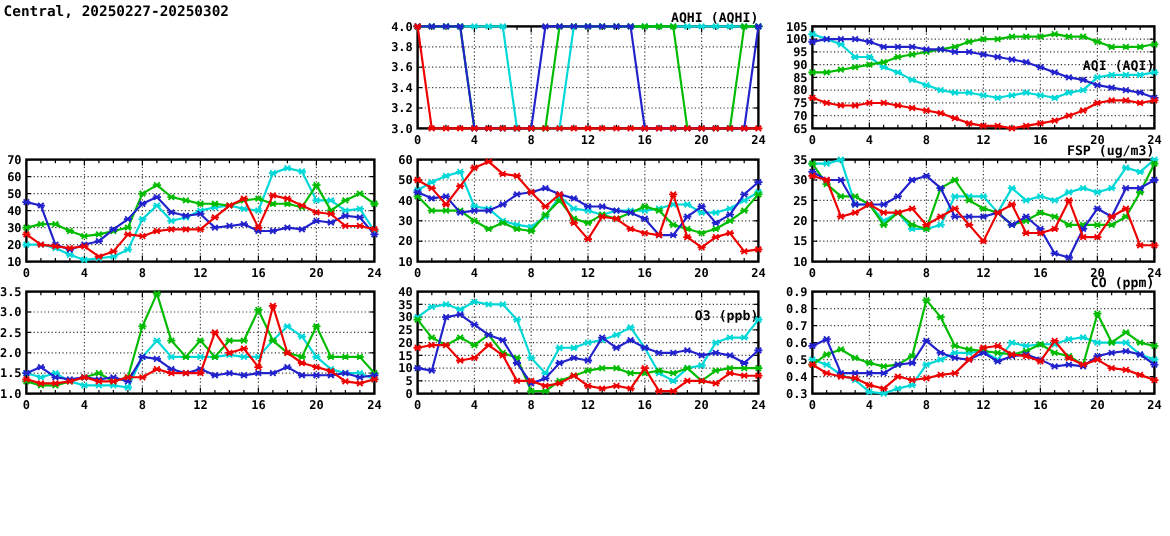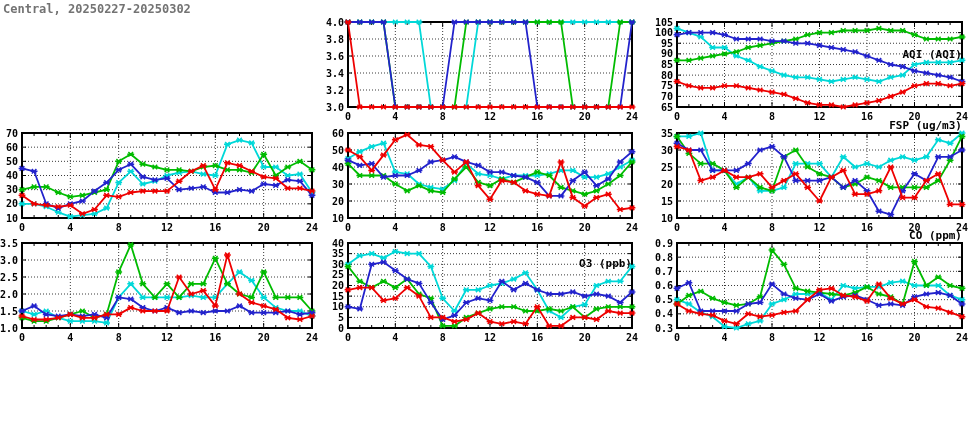--- a/index.html
+++ b/index.html
@@ -1,19 +1,19 @@
 <!DOCTYPE html>
 <html><head>
 <meta charset="utf-8">
 <style>
   html,body {margin:0; padding:0; background:#ffffff;}
   #screen {position:relative; width:975px; height:447px; background:#ffffff; overflow:hidden;
            font-family:"DejaVu Sans Mono", monospace;}
   .main-title {position:absolute; left:3px; top:2px; font-size:12px; font-weight:bold;
-               color:#737373; white-space:pre;}
+               color:#000000; white-space:pre;}
   .chart-title {position:absolute; font-size:11px; font-weight:bold; text-align:right;
                 color:#000; height:12px; line-height:12px; white-space:pre;}
   svg.chart {position:absolute; overflow:visible;}
   svg.chart text {font-family:"DejaVu Sans Mono", monospace; font-weight:bold;
                   font-size:10px; fill:#000;}
   
   .pos-r0c1 {left:348px; top:9px;  width:284px;}
   .pos-r0c2 {left:677px; top:9px;  width:285px;margin-top:40px;}
   .pos-r1c0 {left:22px;  top:120px; width:290px;}
   .pos-r1c1 {left:348px; top:120px; width:284px;}
@@ -21,20 +21,21 @@
   .pos-r2c0 {left:22px;  top:230px; width:290px;}
   .pos-r2c1 {left:348px; top:230px; width:284px;margin-top:28px;}
   .pos-r2c2 {left:677px; top:230px; width:285px;}
 </style>
 </head>
 <body>
 
 <div id="screen">
   <div class="main-title">Central, 20250227-20250302</div>
 
+  <div class="chart-title pos-r0c1">AQHI (AQHI)</div>
   <div class="chart-title pos-r0c2">AQI (AQI)</div>
   <div class="chart-title pos-r1c2">FSP (ug/m3)</div>
   <div class="chart-title pos-r2c1">O3 (ppb)</div>
   <div class="chart-title pos-r2c2">CO (ppm)</div>
 
   <div id="charts">
       <svg width="318" height="117" viewBox="0 0 318 117" class="chart" style="left: 326px; top: 8px;">
         <rect x="22" y="14" width="284" height="85" fill="none" stroke="#000000" stroke-width="2"></rect>
         <g stroke="#3a3a3a" stroke-width="1" stroke-dasharray="1 2">
           <line x1="22" y1="81.99999999999999" x2="306" y2="81.99999999999999"></line>

